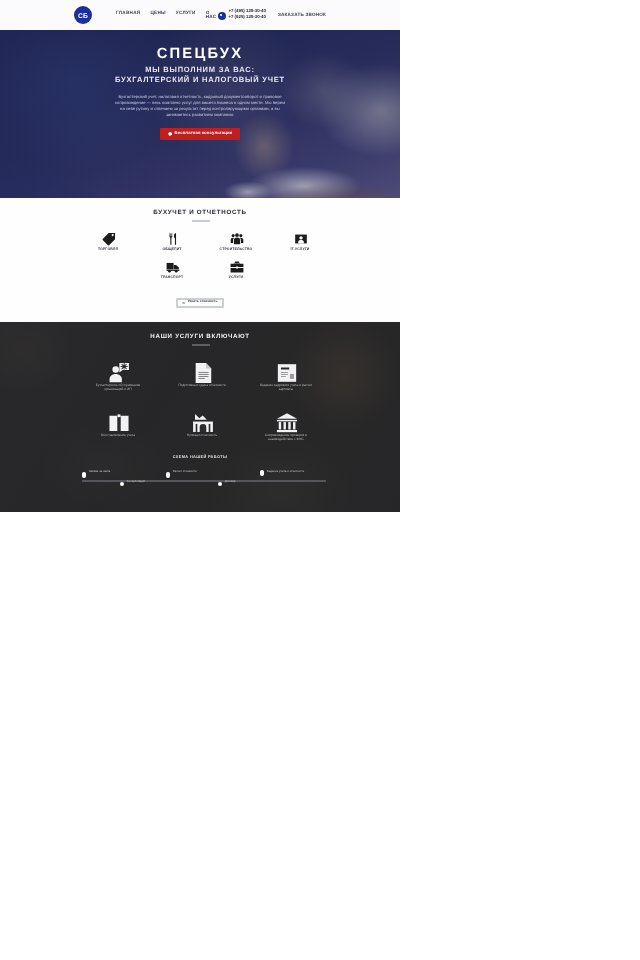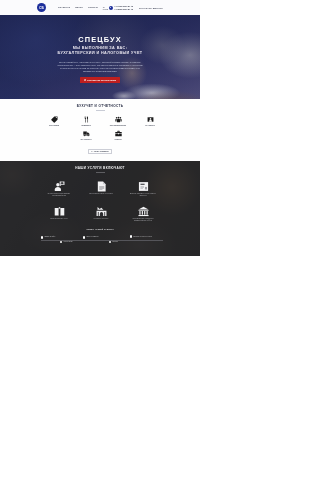--- a/index.html
+++ b/index.html
@@ -35,21 +35,21 @@
       radial-gradient(ellipse 16px 7px at 124px 81px, rgba(235,232,236,.9) 0%, rgba(205,203,210,0) 76%),
       radial-gradient(ellipse 20px 22px at 132px 58px, rgba(168,146,140,.9) 0%, rgba(150,128,124,0) 76%),
       radial-gradient(ellipse 40px 30px at 190px 40px, rgba(216,212,214,.8) 0%, rgba(180,176,182,0) 78%),
       radial-gradient(ellipse 28px 24px at 162px 30px, rgba(176,172,178,.6) 0%, rgba(150,146,154,0) 80%),
       radial-gradient(ellipse 48px 46px at 112px 26px, rgba(128,126,148,.55) 0%, rgba(110,108,132,0) 82%),
       radial-gradient(ellipse 70px 56px at 36px 24px, rgba(72,88,160,.8) 0%, rgba(48,60,118,0) 82%),
       radial-gradient(ellipse 48px 46px at 10px 86px, rgba(44,54,108,.92) 0%, rgba(38,48,98,0) 86%),
       linear-gradient(150deg,#313a72 0%,#2d3566 28%,#3a3c70 58%,#4c4a7c 82%,#5e5a88 100%);}
   .hero .tint{position:absolute;inset:0;background:linear-gradient(168deg,
       rgba(24,30,72,.74) 0%, rgba(26,32,76,.62) 38%, rgba(30,34,78,.42) 70%, rgba(34,36,80,.28) 100%);}
-  .hero-inner{position:relative;z-index:3;padding-top:20px;text-align:center;}
+  .hero-inner{position:relative;z-index:3;padding-top:7px;text-align:center;}
   .hero h1{margin:0;font-size:7.4px;font-weight:700;color:#fff;letter-spacing:1.1px;}
   .hero h2{margin:1.8px 0 0;font-size:3.75px;font-weight:700;color:#e9e6ef;letter-spacing:.4px;line-height:1.5;}
   .hero p{margin:4.2px auto 0;width:86px;font-size:2.1px;line-height:1.45;color:#c9cee2;
           letter-spacing:.02px;text-align:center;}
   .btn-red{display:flex;align-items:center;justify-content:center;gap:1.3px;
       margin:3.4px auto 0;width:max-content;background:#bf1f1f;color:#fff;
       font-size:2.15px;font-weight:700;line-height:1;
       padding:1.9px 4.2px;border-radius:.6px;letter-spacing:.05px;}
   .btn-red .ic{width:2.2px;height:2.2px;display:inline-block;}
 

